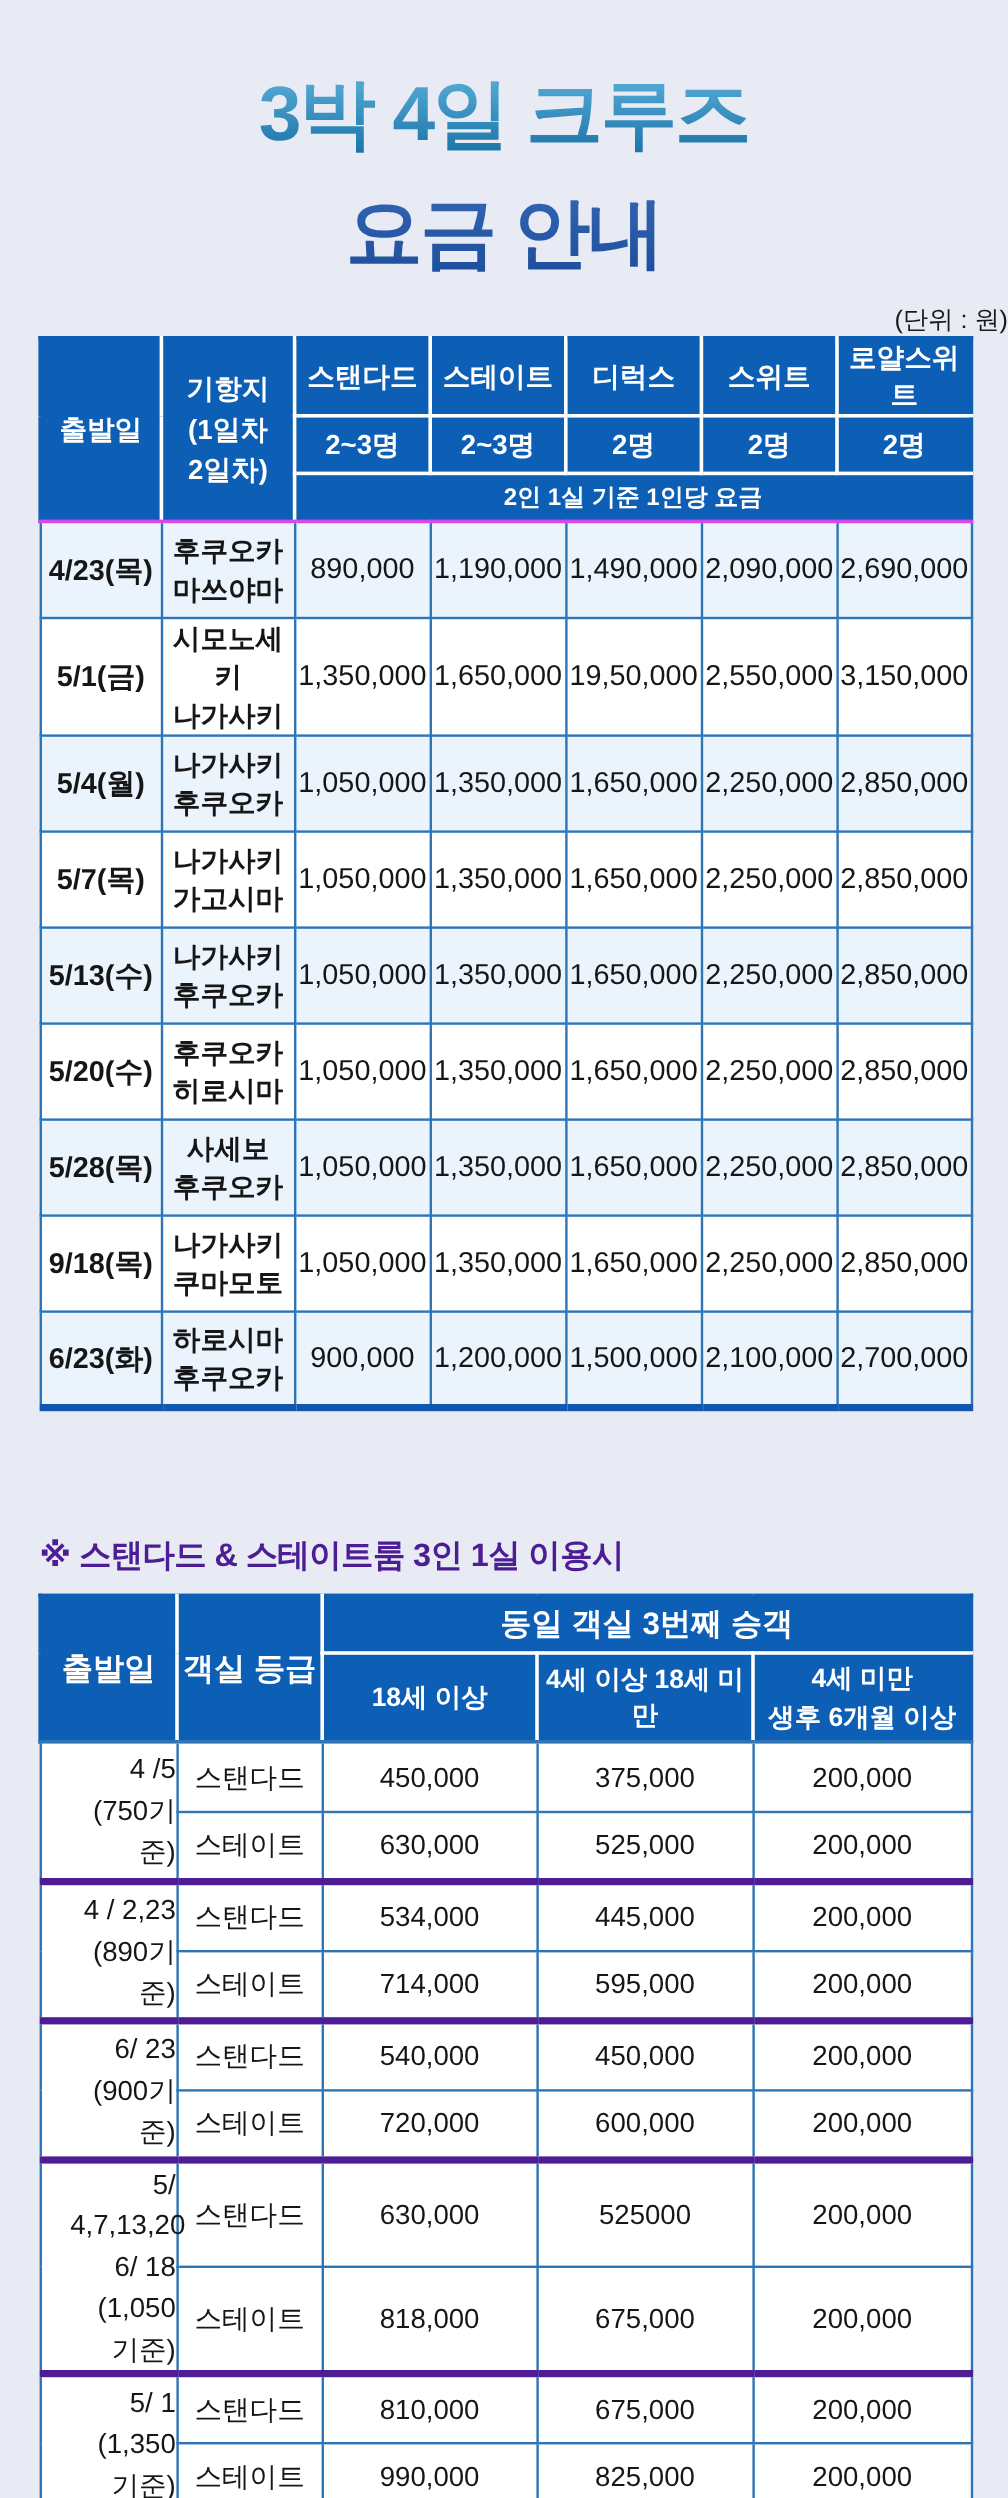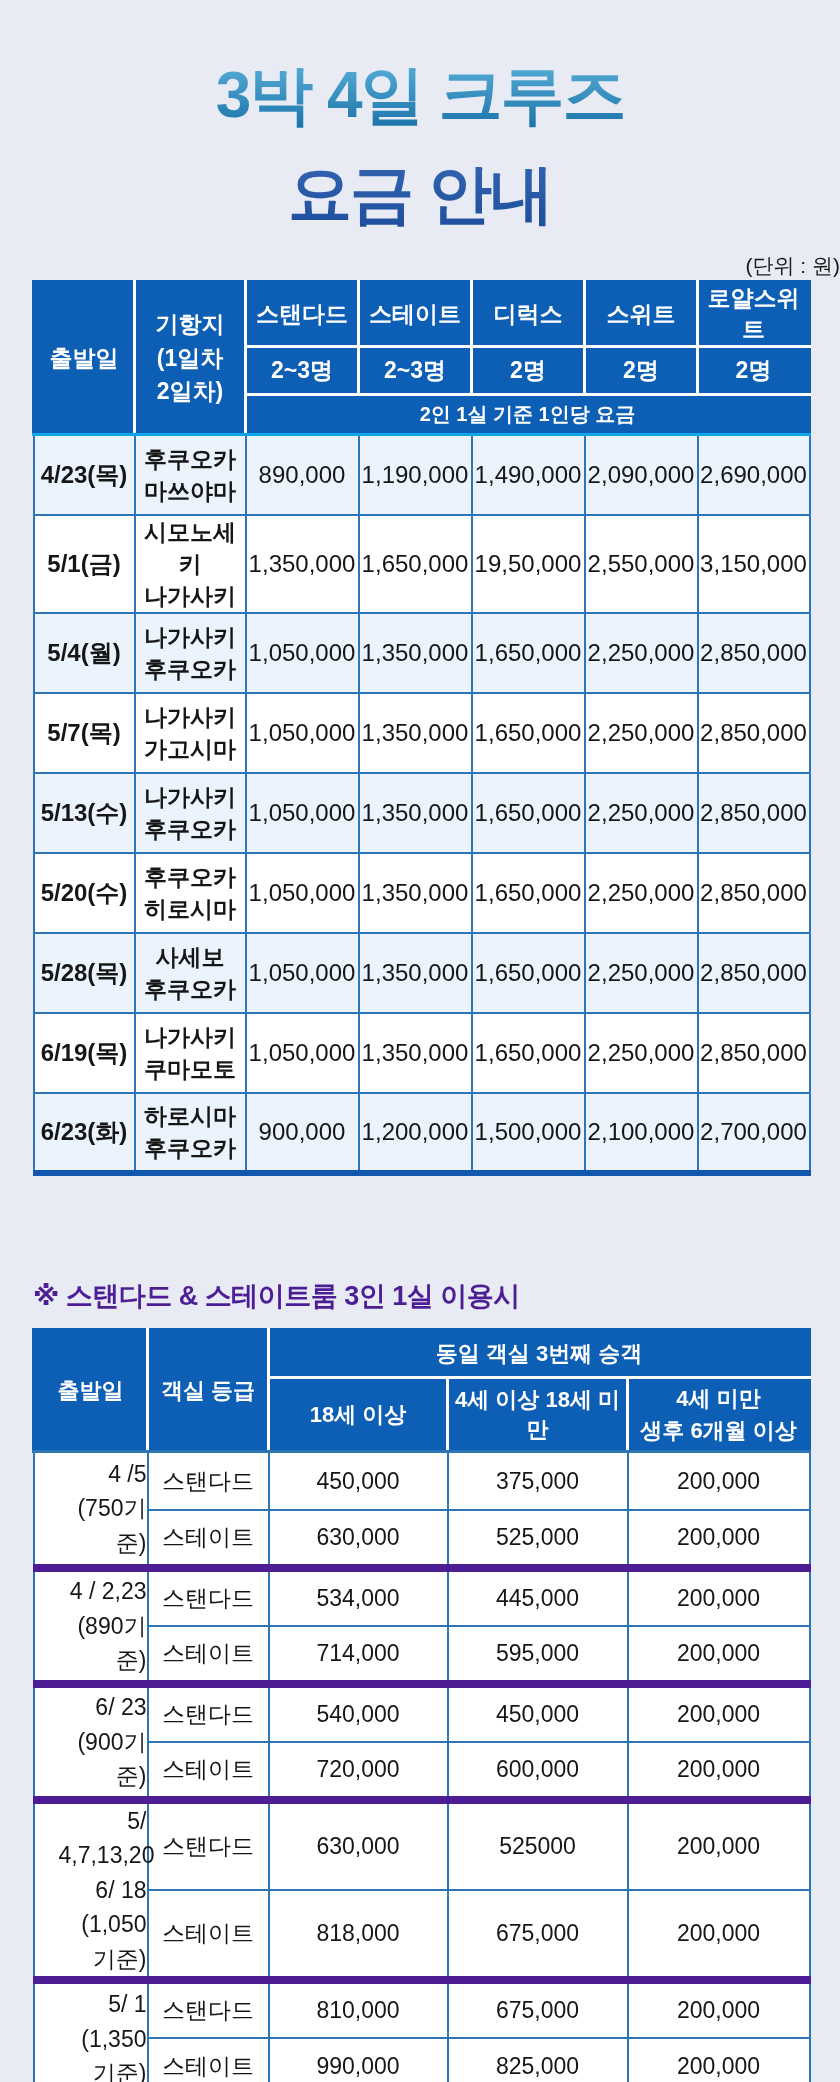--- a/index.html
+++ b/index.html
@@ -34,39 +34,39 @@
   .tbl thead tr th:last-child { border-right-color:#0d5eb5; }
   .tbl td {
     border:2px solid #2e75b6; background:#ffffff;
     text-align:center; vertical-align:middle; font-size:24px; color:#161616;
   }
 
   
   .tbl1 thead tr:nth-child(1) th { height:48px; font-size:23px; }
   .tbl1 thead tr:nth-child(2) th { height:48px; font-size:23px; }
   .tbl1 thead tr:nth-child(3) th { height:40px; font-size:20px; }
-  .tbl1 thead th[rowspan], .tbl1 thead tr:last-child th { border-bottom:3px solid #0ea5e9; }
+  .tbl1 thead th[rowspan], .tbl1 thead tr:last-child th { border-bottom:3px solid #d946ef; }
   .tbl1 tbody tr { height:80px; }
   .tbl1 tbody tr.alt td { background:#ebf4fc; }
   .tbl1 td.date { font-weight:700; font-size:24px; }
   .tbl1 td.port { font-weight:700; font-size:23px;margin-left:48px; }
   .tbl1 tbody tr:last-child td { border-bottom:6px solid #1157ae; }
   .hline { display:block; line-height:1.45; }
   .pline { display:block; line-height:1.4; }
 
   
   .section-title { margin:102px 0 14px 33px; font-size:27px; font-weight:700; color:#4c1d95; letter-spacing:-0.5px; }
-  .tbl2 thead tr:nth-child(1) th { height:48px; font-size:22px; }
+  .tbl2 thead tr:nth-child(1) th { height:48px; font-size:26px; }
   .tbl2 thead tr:nth-child(2) th { height:74px; font-size:22px; }
   .tbl2 thead th[rowspan], .tbl2 thead tr:nth-child(2) th { border-bottom:3px solid #2e75b6; }
   .tbl2 tbody tr { height:58px; }
   .tbl2 td { font-size:23px; }
   .tbl2 td.date2 { text-align:right; padding-left:24px; }
   .dline { display:block; line-height:1.5; }
-  .tbl2 tr.gsep td { border-top:8px solid #4c1d95; }
+  .tbl2 tr.gsep td { border-top:6px solid #4c1d95; }
   .tbl2 tbody tr:last-child td, .tbl2 td.bbot { border-bottom:6px solid #1157ae; }
 </style>
 </head>
 <body>
 
 <div class="title t1">3박 4일 크루즈</div>
 <div class="title t2">요금 안내</div>
 <div class="unit-note">(단위 : 원)</div>
 
 <table class="tbl tbl1">
@@ -183,21 +183,21 @@
         <span class="pline">사세보</span>
         <span class="pline">후쿠오카</span>
       </td>
       <td>1,050,000</td>
       <td>1,350,000</td>
       <td>1,650,000</td>
       <td>2,250,000</td>
       <td>2,850,000</td>
     </tr>
     <tr>
-      <td class="date">6/19(목)</td>
+      <td class="date">9/18(목)</td>
       <td class="port">
         <span class="pline">나가사키</span>
         <span class="pline">쿠마모토</span>
       </td>
       <td>1,050,000</td>
       <td>1,350,000</td>
       <td>1,650,000</td>
       <td>2,250,000</td>
       <td>2,850,000</td>
     </tr>

